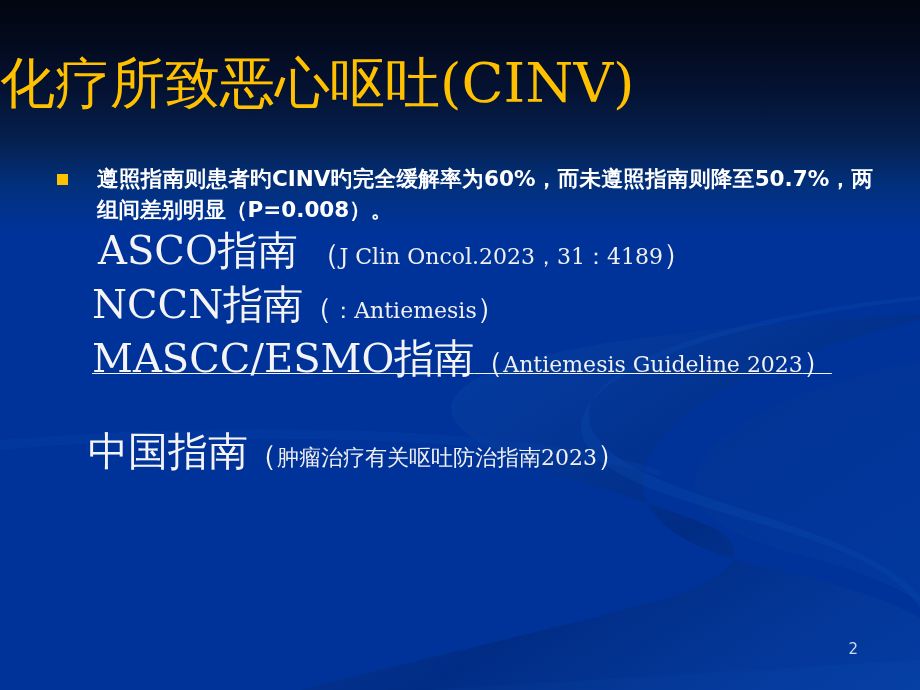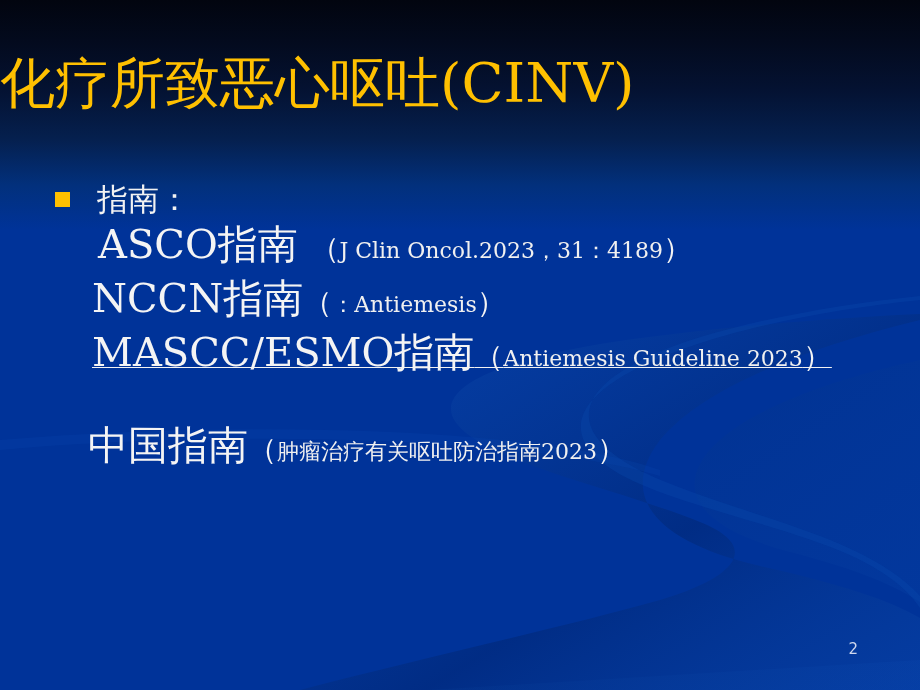--- a/index.html
+++ b/index.html
@@ -154,25 +154,25 @@
     <path d="M920,300 C820,310 700,334 630,372 C560,410 566,452 640,484 C700,510 790,528 852,556 C890,574 910,592 920,608 L920,596 C902,576 872,556 820,536 C740,506 656,486 616,456 C572,424 580,388 650,356 C716,326 824,306 920,296 Z" fill="#0a4bb0" opacity="0.30"></path>
     <path d="M0,440 C120,430 260,426 390,432 C520,438 610,452 660,470 L660,476 C600,458 500,446 380,441 C250,436 110,440 0,450 Z" fill="#0a4bb0" opacity="0.22"></path>
   </svg>
 
   <div class="title-wrap">
     <span class="title">化疗所致恶心呕吐(CINV)</span>
   </div>
 
   <div class="body-area">
 
+    <div class="b1">
+      <span class="sq"></span>
+      <span class="txt">遵照指南则患者旳CINV旳完全缓解率为60%，而未遵照指南则降至50.7%，两组间差别明显（P=0.008）。</span>
+    </div>
 
-    <div class="b2">
-      <span class="sq"></span>
-      <span class="txt">指南：</span>
-    </div>
 
     <div class="glist">
 
       <div class="gitem g-asco">
         <span class="big">ASCO指南</span><span class="big">&nbsp;</span><span class="paren">（</span><span class="small">J Clin Oncol.2023，31：4189</span><span class="paren">）</span>
       </div>
 
       <div class="gitem g-nccn">
         <span class="big">NCCN指南</span><span class="paren">（</span><span class="small">：Antiemesis</span><span class="paren">）</span>
       </div>

